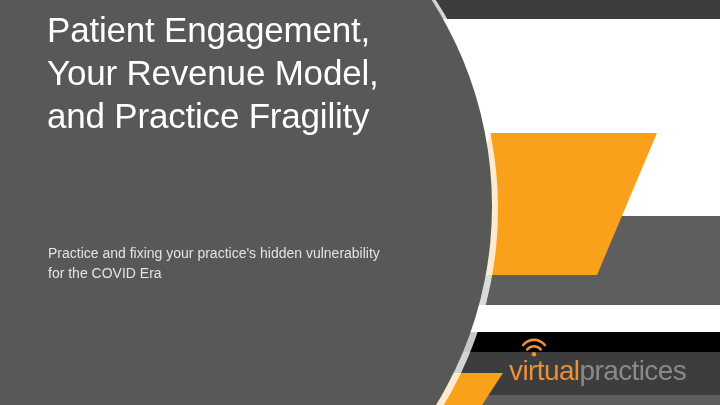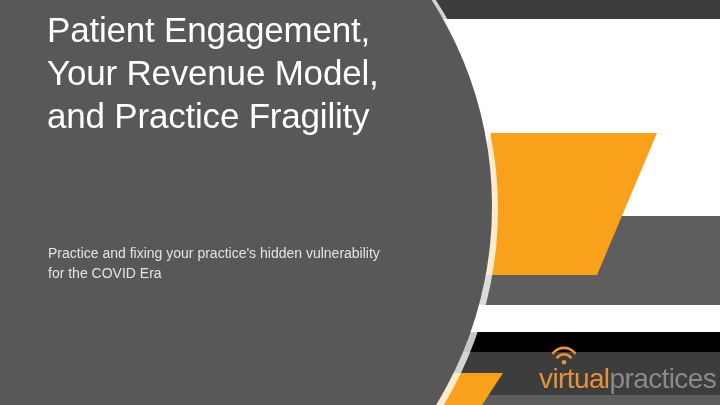--- a/index.html
+++ b/index.html
@@ -97,24 +97,24 @@
     color: #e3e3e3;
     font-size: 14px;
     font-weight: 400;
     line-height: 1.42;
     white-space: pre-line;
   }
 
   
   .logo {
     position: absolute;
-    left: 539px;
+    left: 509px;
     top: 348px;
     display: flex;
-    align-items: flex-end;
+    align-items: center;
     height: 45px;
   }
   .logo-wordmark {
     position: relative;
     font-size: 28px;
     line-height: 1;
     letter-spacing: -0.6px;
     white-space: nowrap;
   }
   .logo-virtual   { color: #e8913a; }

